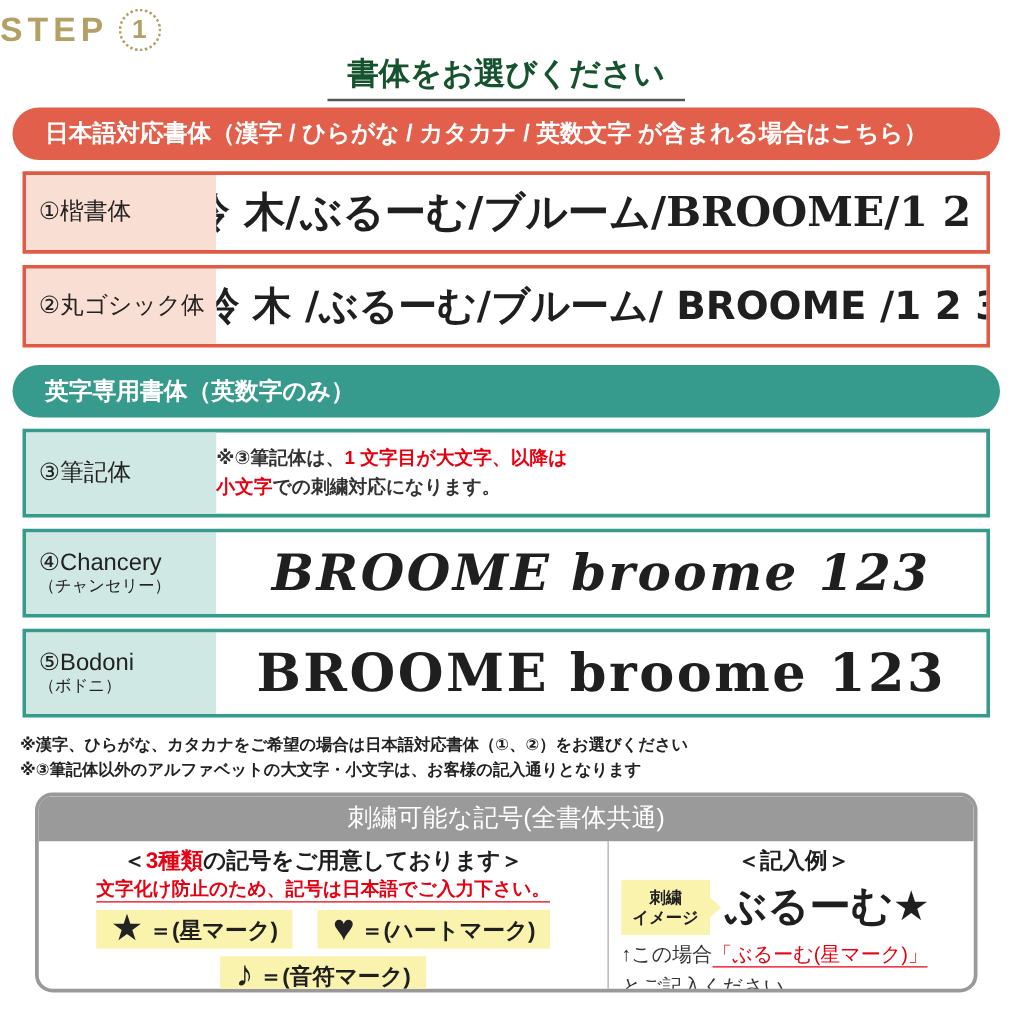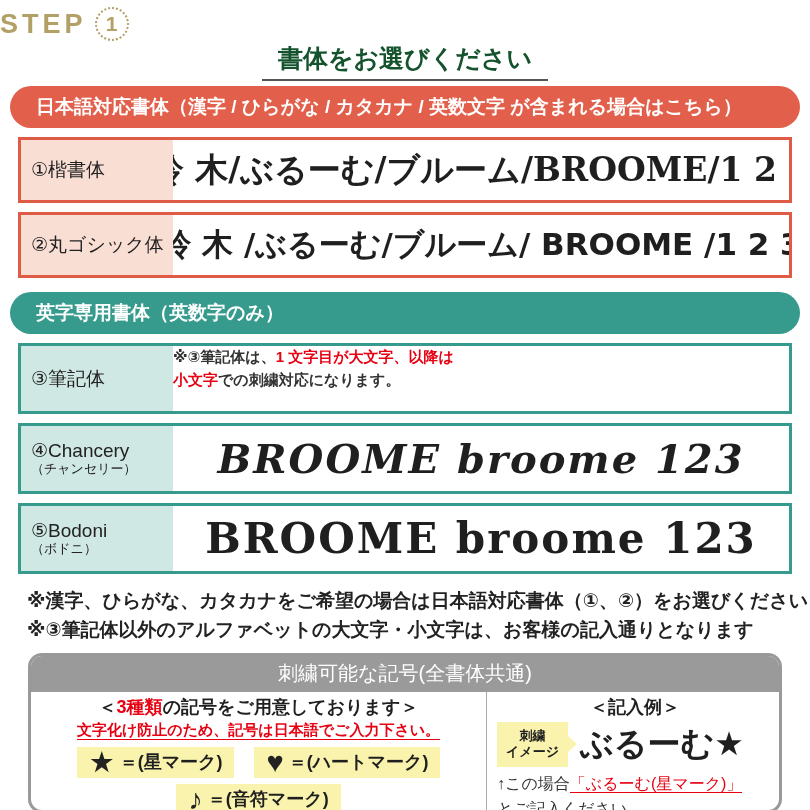--- a/index.html
+++ b/index.html
@@ -36,26 +36,26 @@
   .sample-cell { flex:1; display:flex; align-items:center; justify-content:center;
     background:#fff; white-space:nowrap; overflow:hidden; }
   .sample-kaisho { font-family:"DejaVu Serif","Liberation Serif",serif; font-weight:bold; font-size:33px; }
   .sample-gothic { font-family:"DejaVu Sans","Liberation Sans",sans-serif; font-weight:bold; font-size:31px; }
   .sample-script { font-family:"DejaVu Serif","Liberation Serif",serif; font-style:italic; font-weight:bold;
     font-size:46px; letter-spacing:3px; }
   .sample-chancery { font-family:"DejaVu Serif","Liberation Serif",serif; font-style:italic; font-weight:bold;
     font-size:40px; letter-spacing:2px; }
   .sample-bodoni { font-family:"DejaVu Serif","Liberation Serif",serif; font-weight:bold;
     font-size:42px; letter-spacing:2px; }
-  .note-cell { width:302px; flex:none; display:flex; flex-direction:column; justify-content:flex-start;
+  .note-cell { width:302px; flex:none; display:flex; flex-direction:column; justify-content:center;
     font-size:15px; font-weight:bold; line-height:1.5; color:#333; padding-right:8px; }
   .red-text { color:#e60012; }
 
   
-  .notes { margin:12px 0 0 27px; font-size:19px; font-weight:bold; color:#222; line-height:1.55; }
+  .notes { margin:12px 0 0 16px; font-size:13px; font-weight:bold; color:#222; line-height:1.55; }
 
   
   .symbols-box { margin:8px 28px 0; border:3px solid #999; border-radius:14px; overflow:hidden; height:160px; }
   .symbols-header { background:#9a9a9a; color:#fff; text-align:center; font-size:20px; padding:4px 0 5px; }
   .symbols-body { display:flex; height:calc(100% - 34px); }
   .sym-left { flex:1.62; border-right:1px solid #aaa; padding:3px 4px 0; }
   .sym-right { flex:1; padding:3px 6px 0 10px; }
   .sym-heading { text-align:center; font-size:18px; font-weight:bold; }
   .sym-warning-wrap { text-align:center; margin-top:2px; }
   .sym-warning { font-size:15px; font-weight:bold; color:#e60012;

